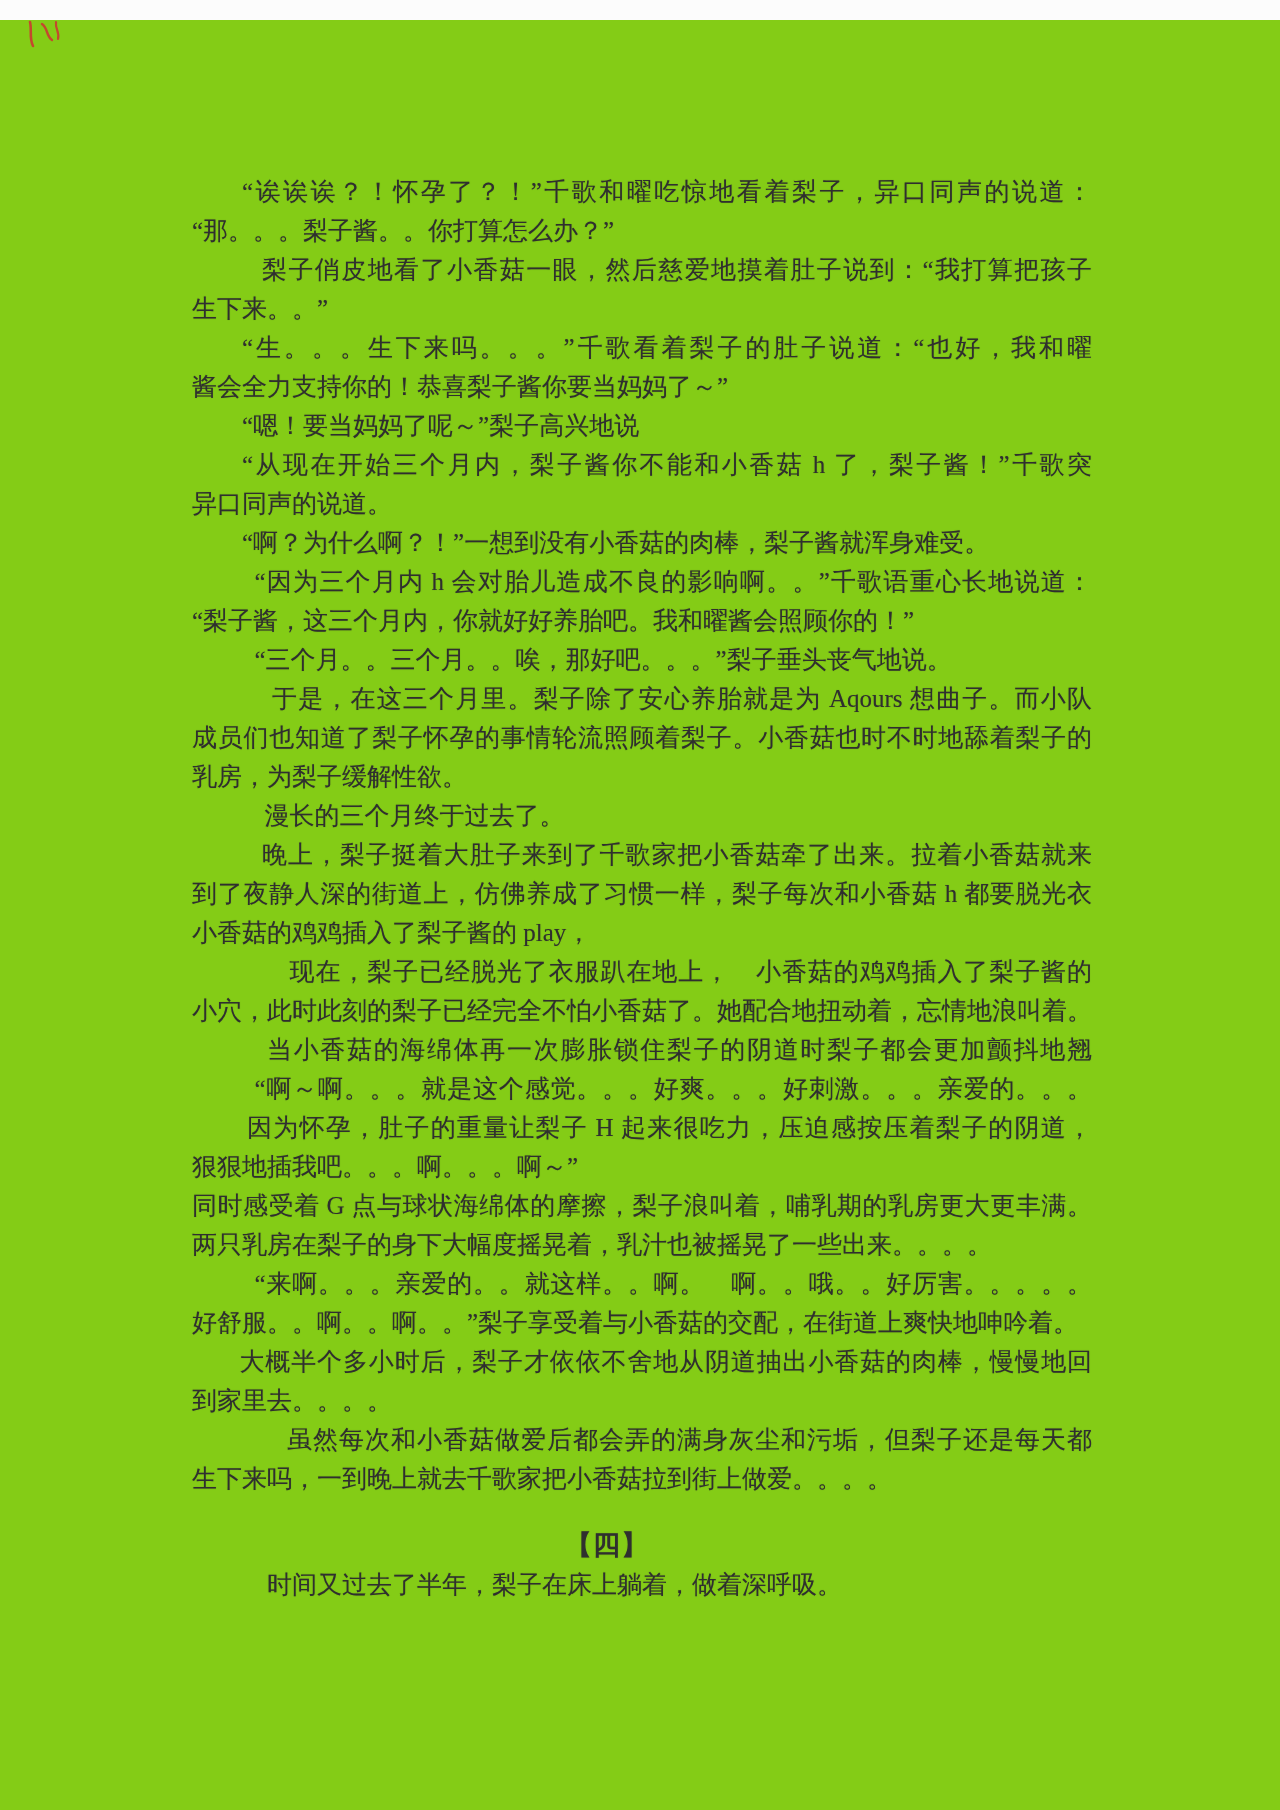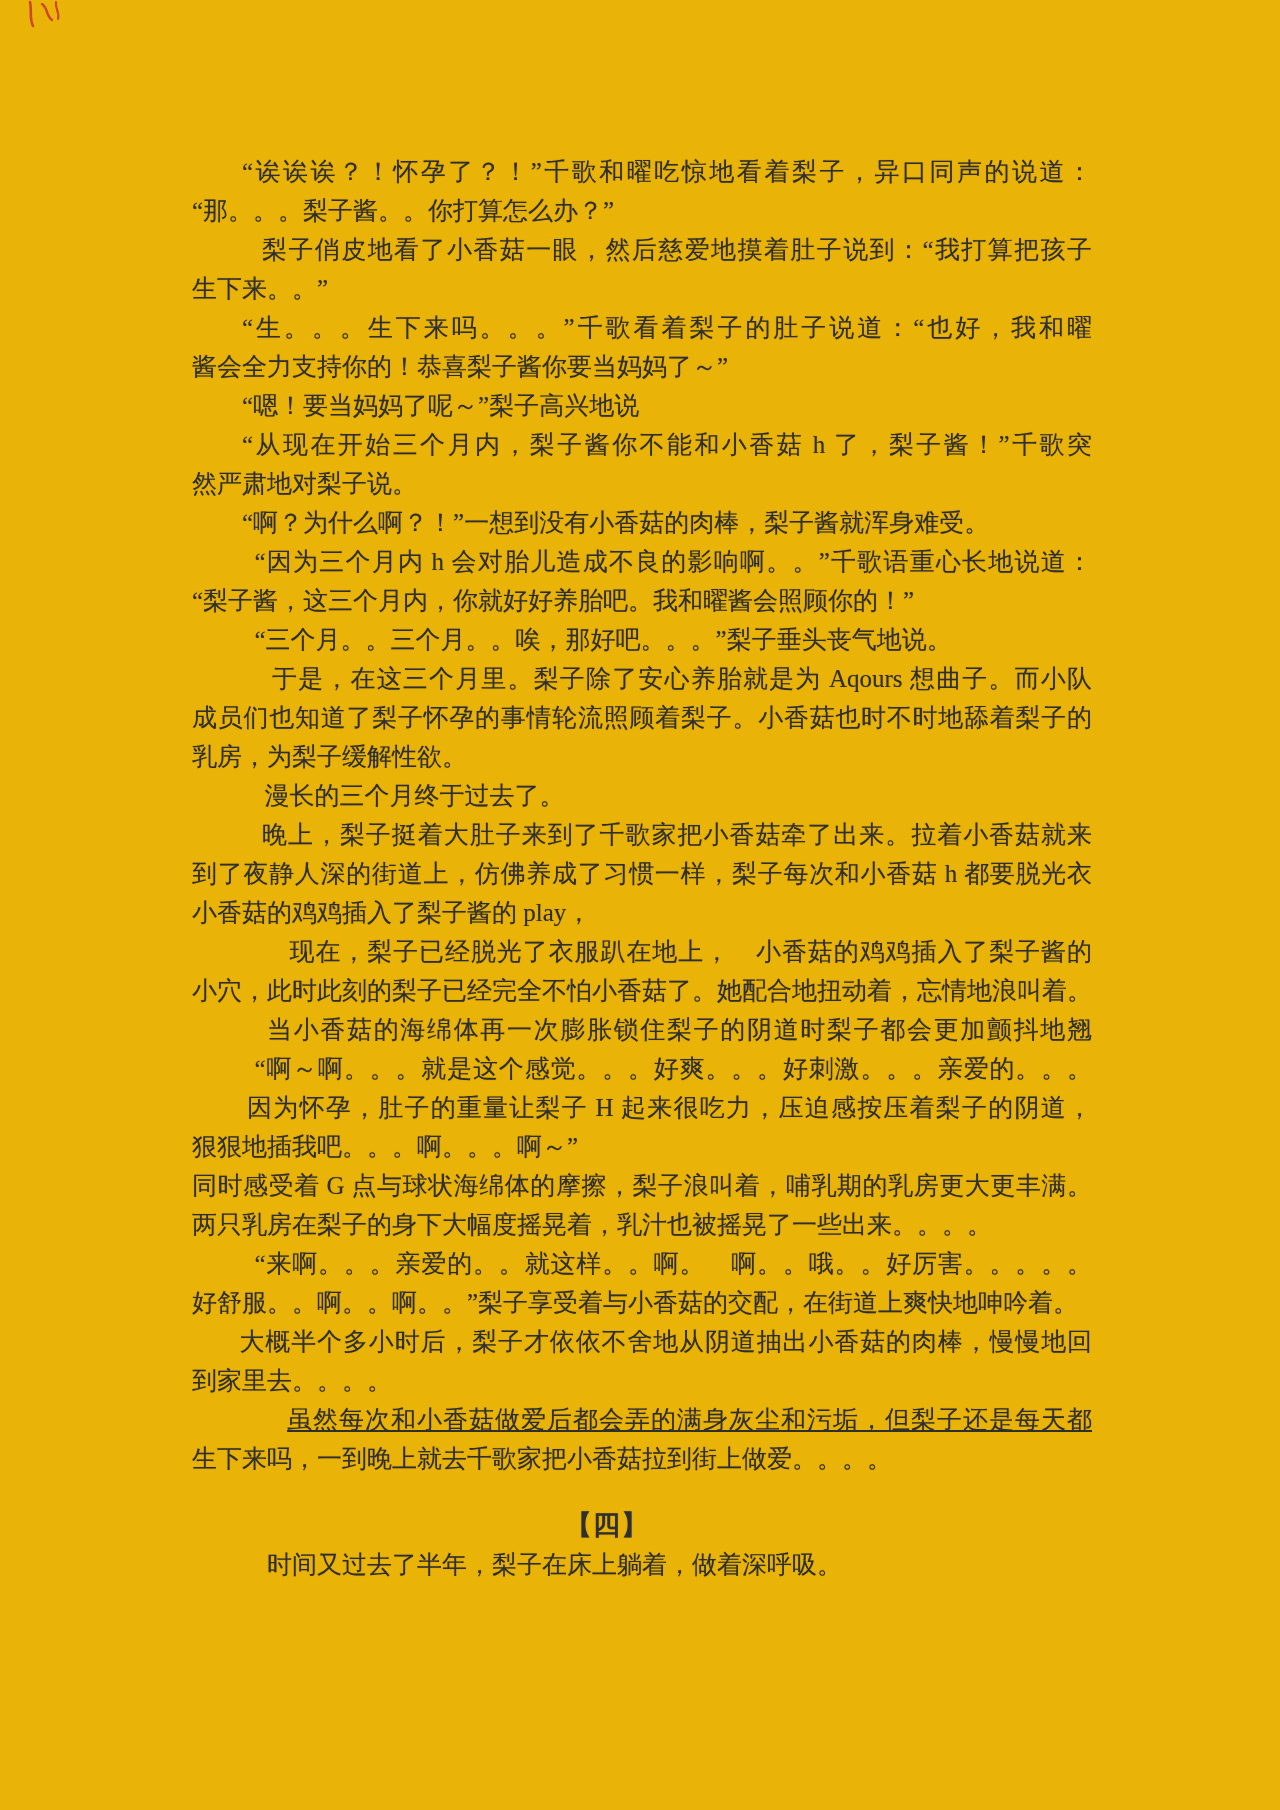--- a/index.html
+++ b/index.html
@@ -10,21 +10,22 @@
     width: 1280px;
     height: 1810px;
     position: relative;
     background: #fcfcfc;
     overflow: hidden;
     font-family: "Liberation Serif", "DejaVu Serif", serif;
   }
   .page {
     position: absolute;
     inset: 0;
-    background: #eab308;
+    background: #84cc16;
+    margin-top: 20px;
   }
   .doc-body {
     position: absolute;
     left: 192px;
     top: 152px;
     width: 900px;
     color: #2f2f2f;
     text-shadow: 0 0 1px rgba(40,40,40,0.35);
   }
   .line {
@@ -68,21 +69,21 @@
   </svg>
   <div class="doc-body">
       <div class="line just" style="padding-left: 50px;">“诶诶诶？！怀孕了？！”千歌和曜吃惊地看着梨子，异口同声的说道：</div>
       <div class="line">“那。。。梨子酱。。你打算怎么办？”</div>
       <div class="line just" style="padding-left: 70px;">梨子俏皮地看了小香菇一眼，然后慈爱地摸着肚子说到：“我打算把孩子</div>
       <div class="line">生下来。。”</div>
       <div class="line just" style="padding-left: 50px;">“生。。。生下来吗。。。”千歌看着梨子的肚子说道：“也好，我和曜</div>
       <div class="line">酱会全力支持你的！恭喜梨子酱你要当妈妈了～”</div>
       <div class="line" style="padding-left: 50px;">“嗯！要当妈妈了呢～”梨子高兴地说</div>
       <div class="line just" style="padding-left: 50px;">“从现在开始三个月内，梨子酱你不能和小香菇 h 了，梨子酱！”千歌突</div>
-      <div class="line">然严肃地对梨子说。</div>
+      <div class="line">异口同声的说道。</div>
       <div class="line" style="padding-left: 50px;">“啊？为什么啊？！”一想到没有小香菇的肉棒，梨子酱就浑身难受。</div>
       <div class="line just" style="padding-left: 62.5px;">“因为三个月内 h 会对胎儿造成不良的影响啊。。”千歌语重心长地说道：</div>
       <div class="line">“梨子酱，这三个月内，你就好好养胎吧。我和曜酱会照顾你的！”</div>
       <div class="line" style="padding-left: 62.5px;">“三个月。。三个月。。唉，那好吧。。。”梨子垂头丧气地说。</div>
       <div class="line just" style="padding-left: 80px;">于是，在这三个月里。梨子除了安心养胎就是为 Aqours 想曲子。而小队</div>
       <div class="line just">成员们也知道了梨子怀孕的事情轮流照顾着梨子。小香菇也时不时地舔着梨子的</div>
       <div class="line">乳房，为梨子缓解性欲。</div>
       <div class="line" style="padding-left: 72.5px;">漫长的三个月终于过去了。</div>
       <div class="line just" style="padding-left: 70px;">晚上，梨子挺着大肚子来到了千歌家把小香菇牵了出来。拉着小香菇就来</div>
       <div class="line just">到了夜静人深的街道上，仿佛养成了习惯一样，梨子每次和小香菇 h 都要脱光衣</div>
@@ -92,18 +93,18 @@
       <div class="line just" style="padding-left: 75px;">当小香菇的海绵体再一次膨胀锁住梨子的阴道时梨子都会更加颤抖地翘</div>
       <div class="line just" style="padding-left: 62.5px;">“啊～啊。。。就是这个感觉。。。好爽。。。好刺激。。。亲爱的。。。</div>
       <div class="line just" style="padding-left: 55px;">因为怀孕，肚子的重量让梨子 H 起来很吃力，压迫感按压着梨子的阴道，</div>
       <div class="line">狠狠地插我吧。。。啊。。。啊～”</div>
       <div class="line just">同时感受着 G 点与球状海绵体的摩擦，梨子浪叫着，哺乳期的乳房更大更丰满。</div>
       <div class="line">两只乳房在梨子的身下大幅度摇晃着，乳汁也被摇晃了一些出来。。。。</div>
       <div class="line just" style="padding-left: 62.5px;">“来啊。。。亲爱的。。就这样。。啊。　啊。。哦。。好厉害。。。。。</div>
       <div class="line">好舒服。。啊。。啊。。”梨子享受着与小香菇的交配，在街道上爽快地呻吟着。</div>
       <div class="line just" style="padding-left: 47.5px;">大概半个多小时后，梨子才依依不舍地从阴道抽出小香菇的肉棒，慢慢地回</div>
       <div class="line">到家里去。。。。</div>
-      <div class="line just" style="padding-left: 95px; text-decoration: underline;">虽然每次和小香菇做爱后都会弄的满身灰尘和污垢，但梨子还是每天都</div>
+      <div class="line just" style="padding-left: 95px;">虽然每次和小香菇做爱后都会弄的满身灰尘和污垢，但梨子还是每天都</div>
       <div class="line">生下来吗，一到晚上就去千歌家把小香菇拉到街上做爱。。。。</div>
       <div class="heading">【四】</div>
       <div class="line" style="padding-left: 75px;">时间又过去了半年，梨子在床上躺着，做着深呼吸。</div>
     </div>
 </div>
 
 </body></html>

